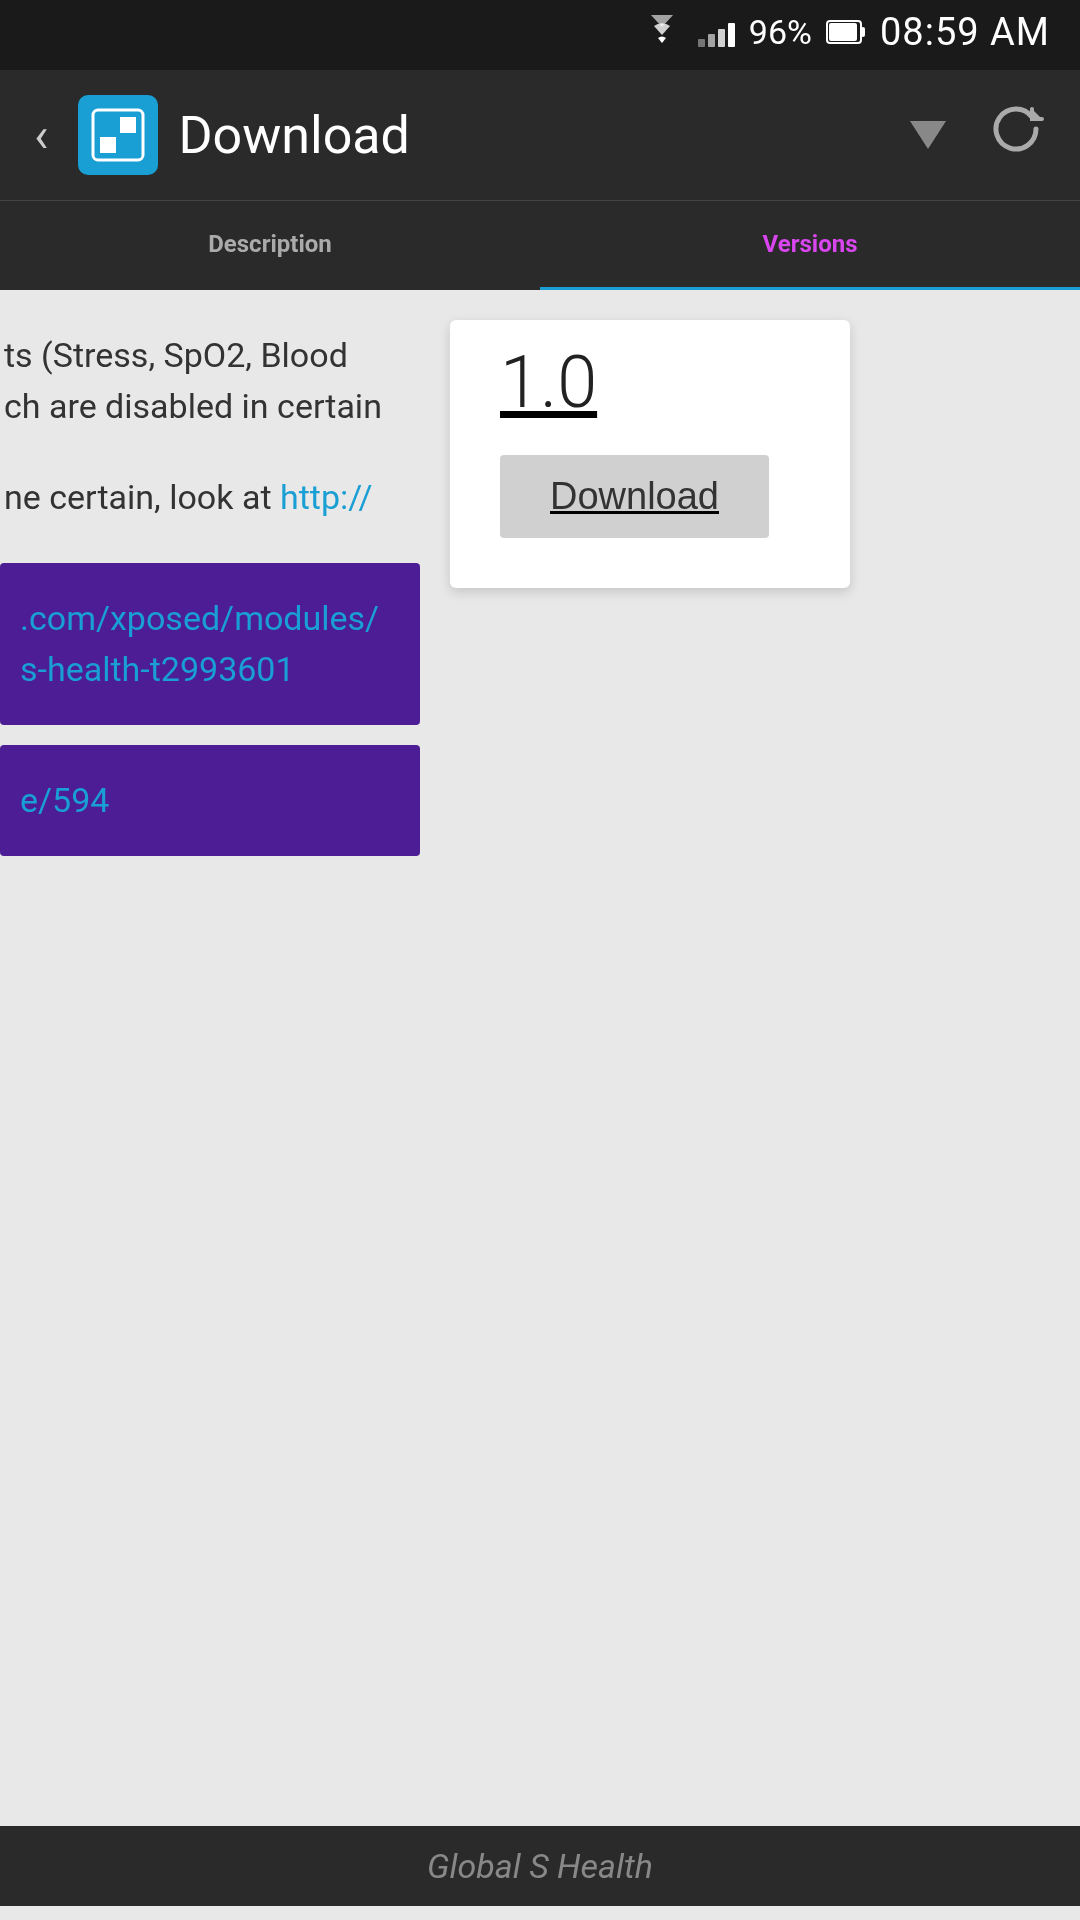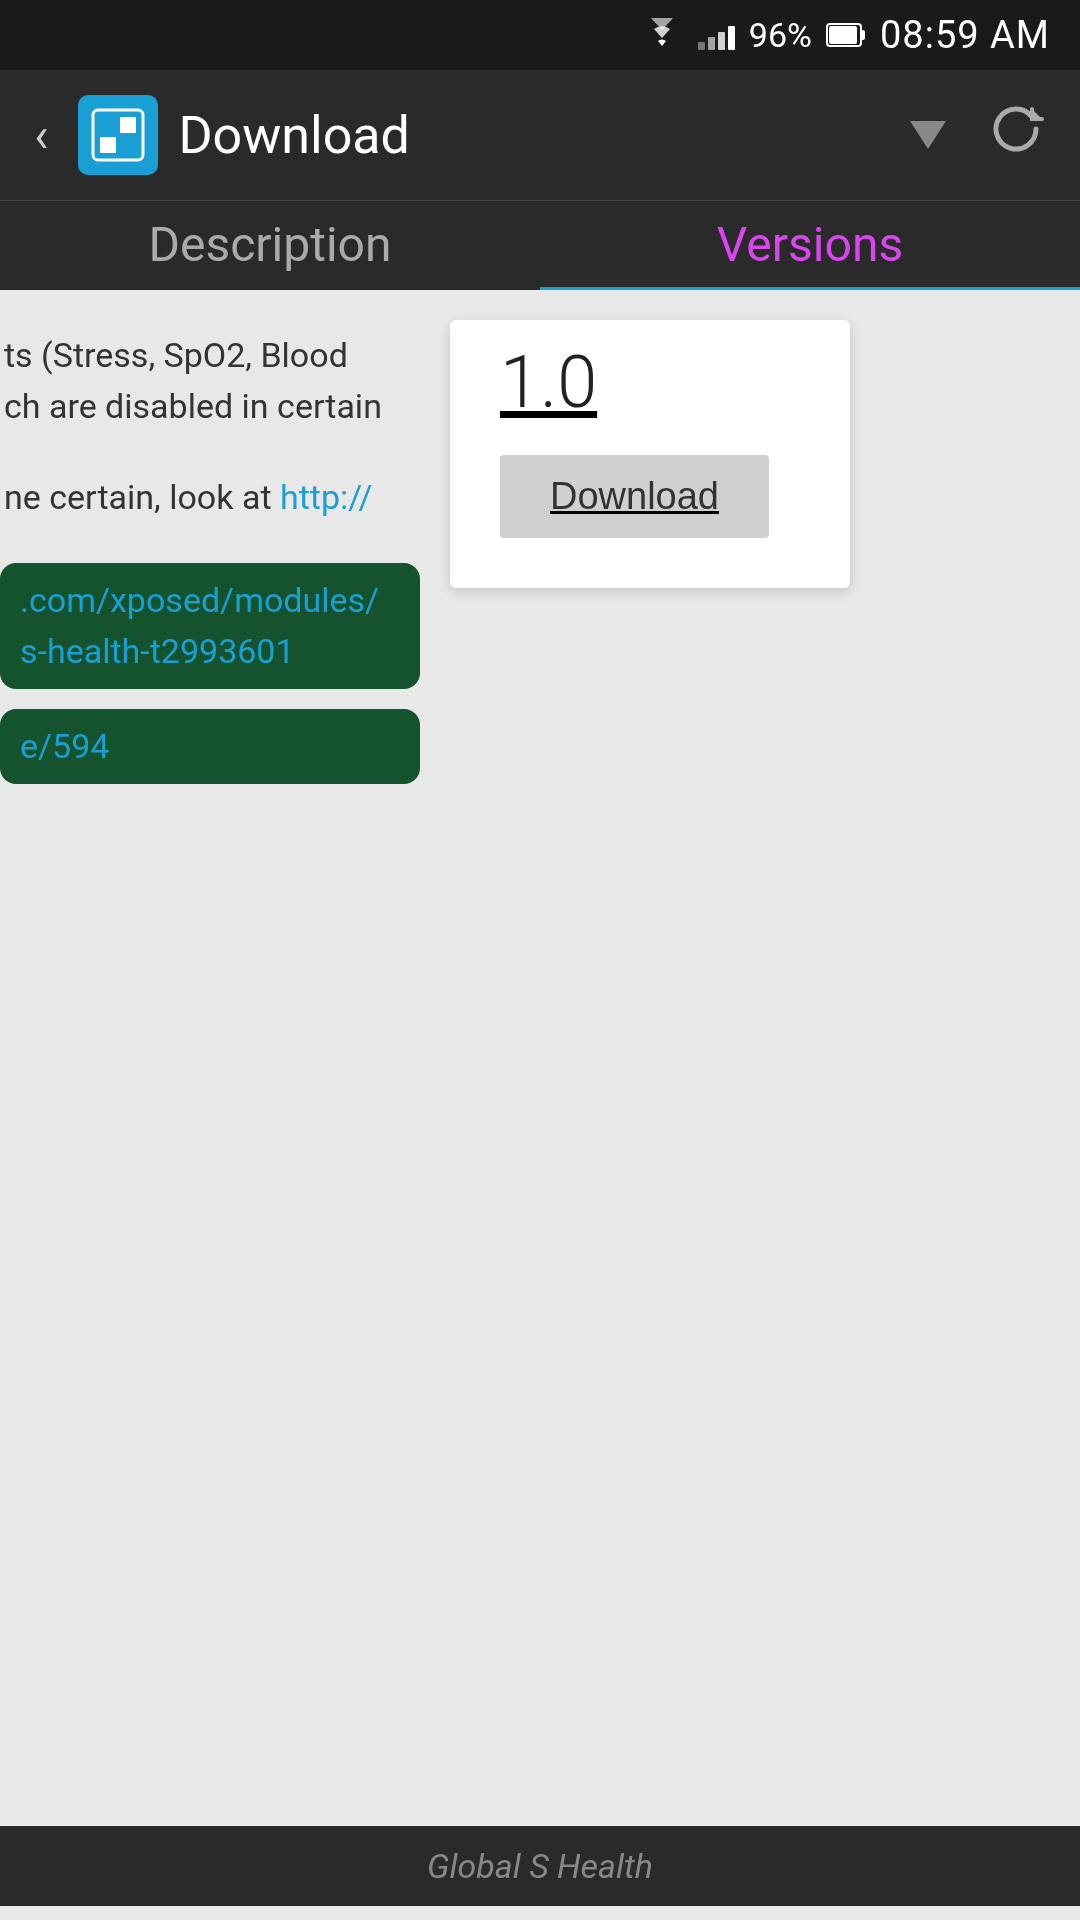--- a/index.html
+++ b/index.html
@@ -12,23 +12,23 @@
       background: #e8e8e8;
       overflow-x: hidden;
     }
 
     
     .status-bar {
       width: 100%;
       height: 70px;
       background: #1a1a1a;
       display: flex;
-      align-items: center;
+      align-items: flex-end;
       justify-content: flex-end;
-      padding: 8px 30px;
+      padding: 16px 30px;
       gap: 18px;
     }
 
     .status-bar-icons {
       display: flex;
       align-items: center;
       gap: 14px;
     }
 
     .status-time {
@@ -109,22 +109,22 @@
       align-items: stretch;
       border-top: 1px solid #444;
     }
 
     .tab {
       flex: 1;
       display: flex;
       align-items: center;
       justify-content: center;
       color: #aaaaaa;
-      font-size: 48px;
-      font-weight: 400;
+      font-size: 24px;
+      font-weight: 700;
       cursor: pointer;
       border-bottom: 3px solid transparent;
     }
 
     .tab.active {
       color: #d946ef;
       border-bottom: 3px solid #1a9fd4;
     }
 
     
@@ -155,23 +155,23 @@
       margin-bottom: 40px;
     }
 
     .description-link {
       color: #1a9fd4;
       text-decoration: none;
     }
 
     
     .card {
-      background: #14532d;
-      border-radius: 16px;
-      padding: 12px 20px;
+      background: #4c1d95;
+      border-radius: 4px;
+      padding: 30px 20px;
       margin: 20px 0;
     }
 
     .card-link {
       color: #1a9fd4;
       font-size: 34px;
       line-height: 1.5;
       word-break: break-all;
       text-decoration: none;
     }

